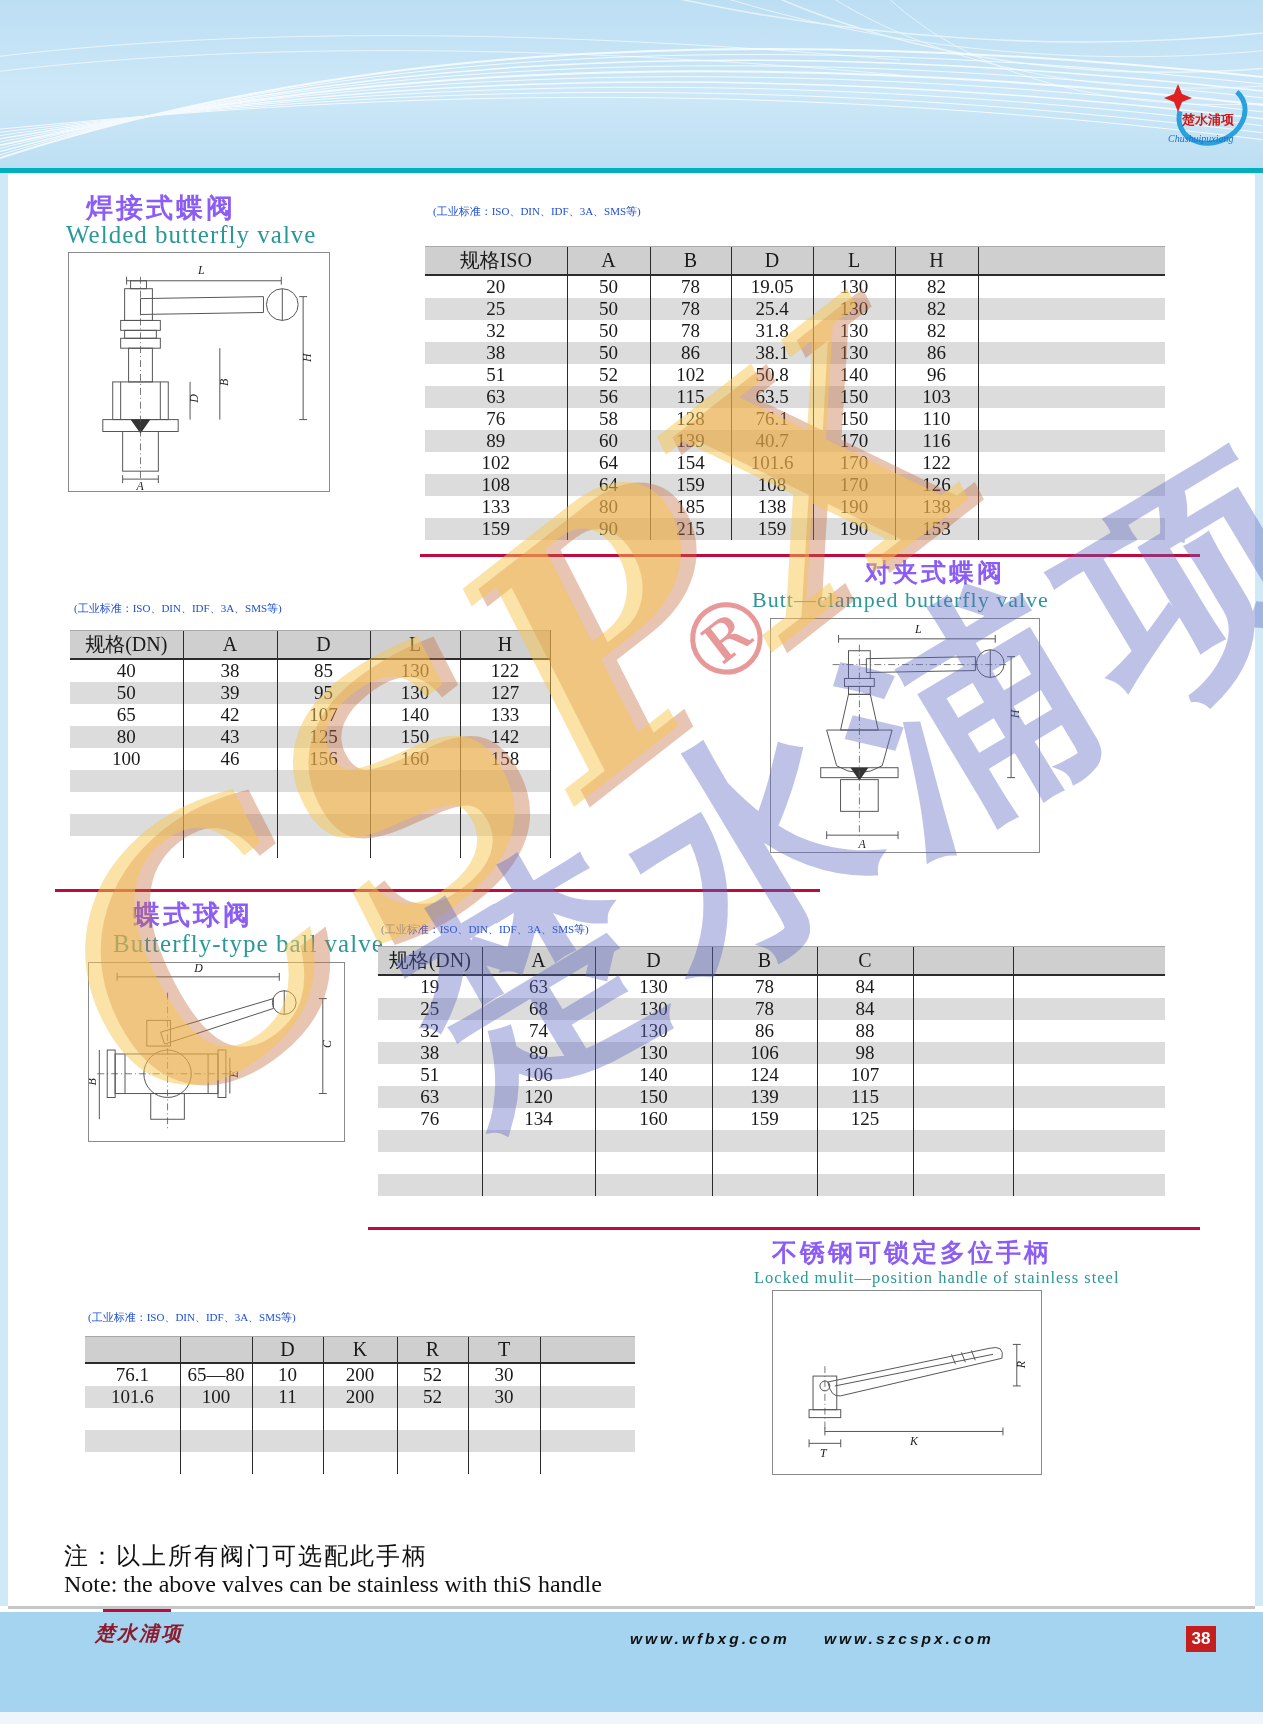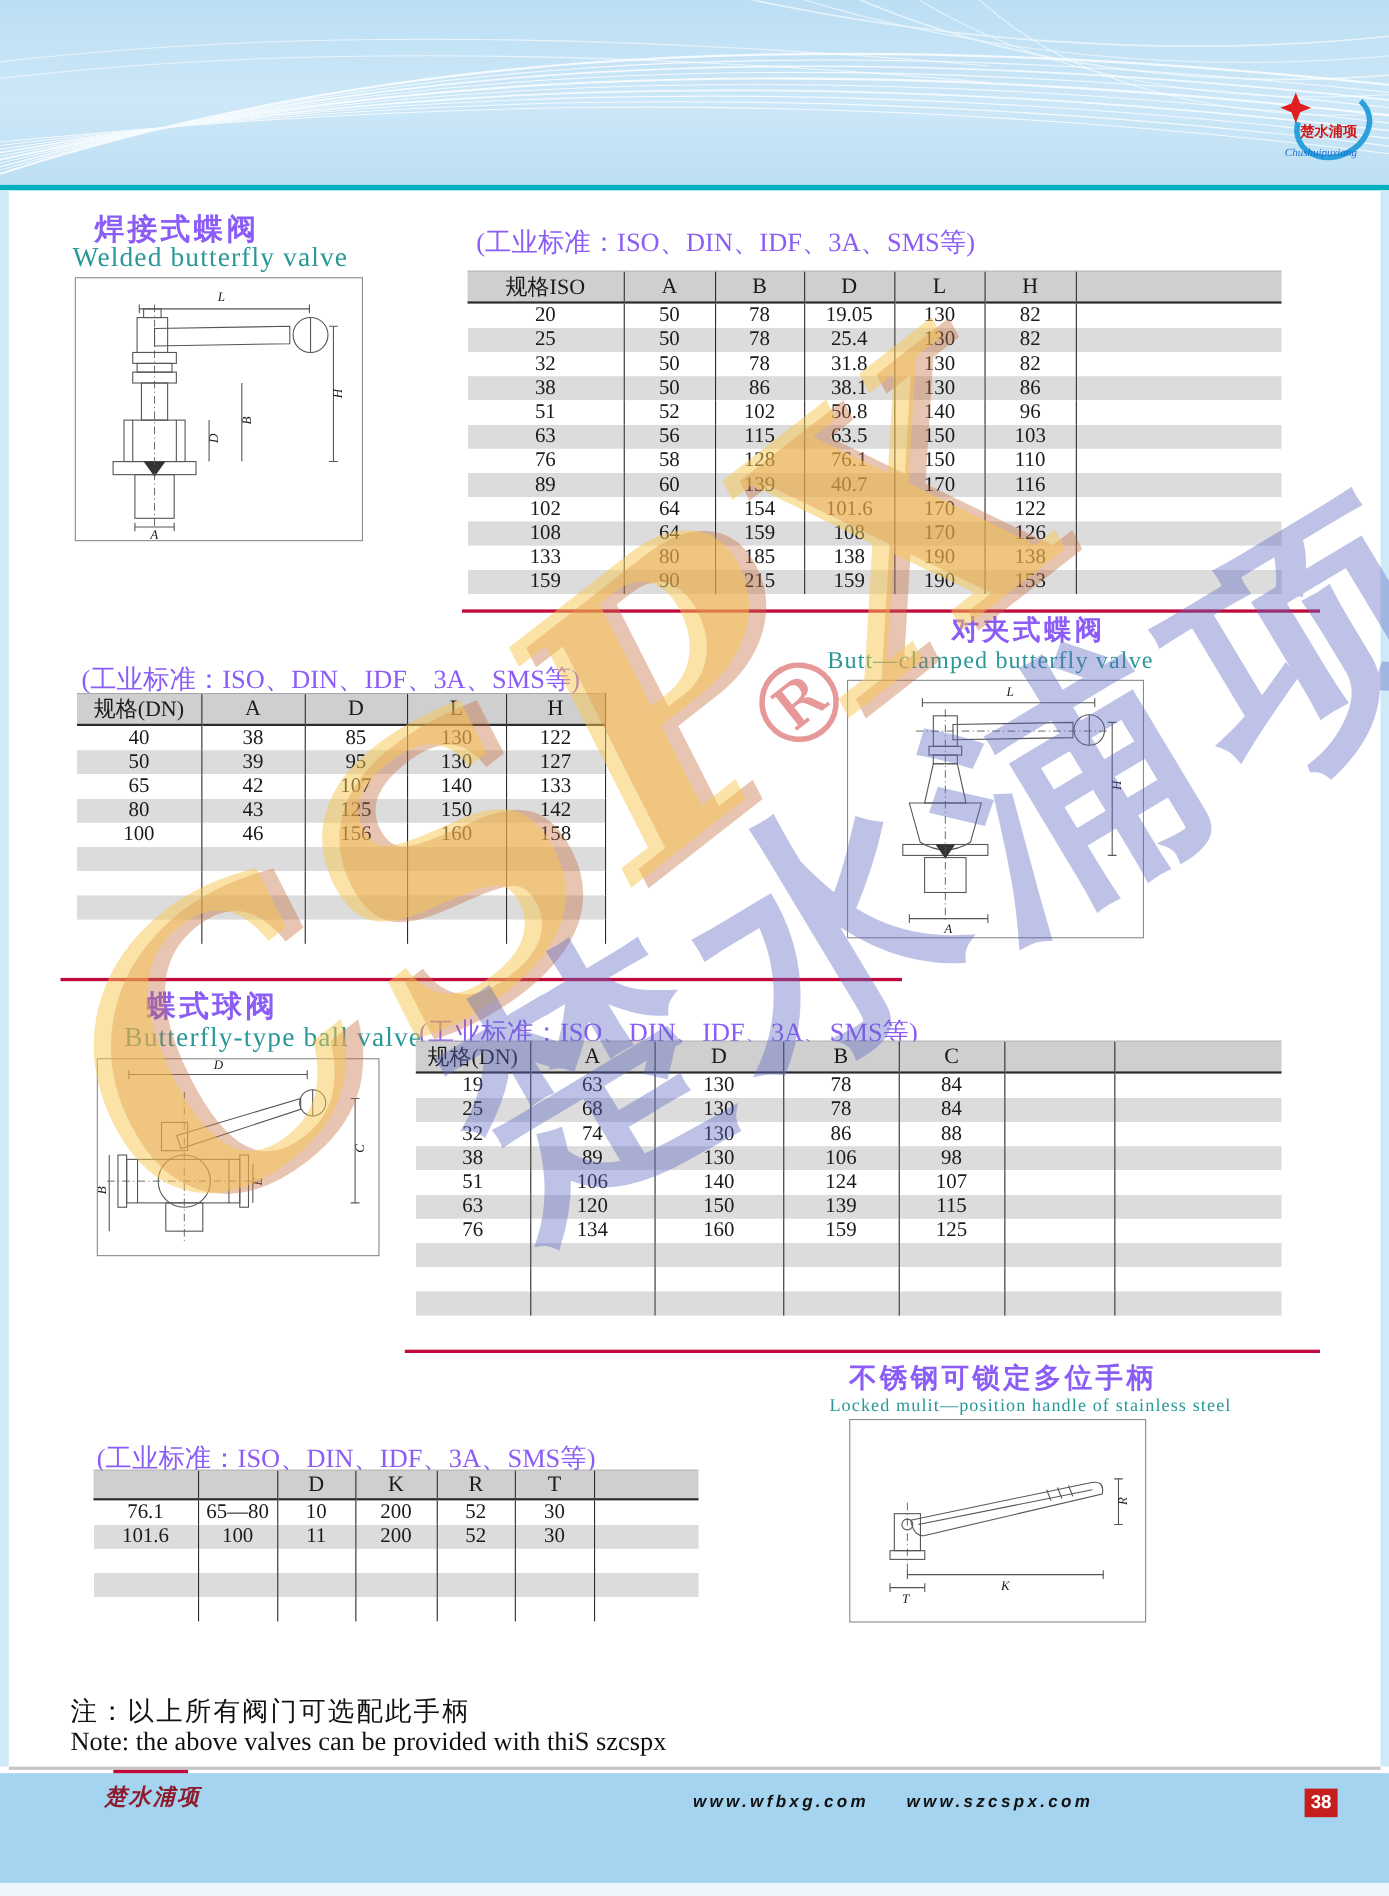--- a/index.html
+++ b/index.html
@@ -27,21 +27,21 @@
   .footer-brand { position:absolute; left:95px; top:1620px; font-size:20px; font-style:italic; font-weight:bold; color:#8d1b2d; letter-spacing:2px; }
   .footer-url { position:absolute; top:1630px; font-family:"Liberation Sans",sans-serif; font-style:italic; font-weight:bold; font-size:15.5px; color:#111; letter-spacing:3px; }
   .url1 { left:630px; } .url2 { left:824px; }
   .page-badge { position:absolute; left:1186px; top:1626px; width:30px; height:26px; background:#c41e1e; color:#fff;
     font-family:"Liberation Sans",sans-serif; font-weight:bold; font-size:17px; text-align:center; line-height:26px; }
   .footer-bottomstrip { position:absolute; left:0; top:1712px; width:1263px; height:12px; background:#eef6fb; }
 
   
   .sec-zh { position:absolute; color:#8b5cf6; font-weight:bold; letter-spacing:3px; white-space:nowrap;margin-left:20px; }
   .sec-en { position:absolute; color:#2a9898; letter-spacing:1px; white-space:nowrap; }
-  .std-note { position:absolute; font-size:24px; color:#8b5cf6; white-space:nowrap; }
+  .std-note { position:absolute; font-size:11px; color:#1d4ed8; white-space:nowrap; }
 
   
   table.spec { position:absolute; border-collapse:collapse; table-layout:fixed; }
   table.spec th { height:26px; background:#cfcfcf; font-size:20px; font-weight:normal; 
     border-top:1px solid #a8a8a8; border-bottom:2px solid #2b2b2b; color:#1a1a1a; }
   table.spec td { height:22px; font-size:19px; text-align:center; color:#1a1a1a; padding:0; overflow:hidden; }
   table.spec td + td, table.spec th + th { border-left:1px solid #2b2b2b; }
   table.spec tbody tr:nth-child(even) { background:#dcdcdc; }
   table.t2 td:last-child, table.t2 th:last-child { border-right:1px solid #2b2b2b; }
 
@@ -670,21 +670,21 @@
           <td></td>
           <td></td>
           <td></td>
           <td></td>
           <td></td>
         </tr>
       </tbody>
     </table>
 
   <div class="note-zh">注：以上所有阀门可选配此手柄</div>
-  <div class="note-en">Note: the above valves can be provided with thiS szcspx</div>
+  <div class="note-en">Note: the above valves can be stainless with thiS handle</div>
 
   <div class="footer-grayline"></div>
   <div class="footer-band"></div>
   <div class="footer-redmark"></div>
   <div class="footer-brand">楚水浦项</div>
   <div class="footer-url url1">www.wfbxg.com</div>
   <div class="footer-url url2">www.szcspx.com</div>
   <div class="page-badge">38</div>
   <div class="footer-bottomstrip"></div>
 

